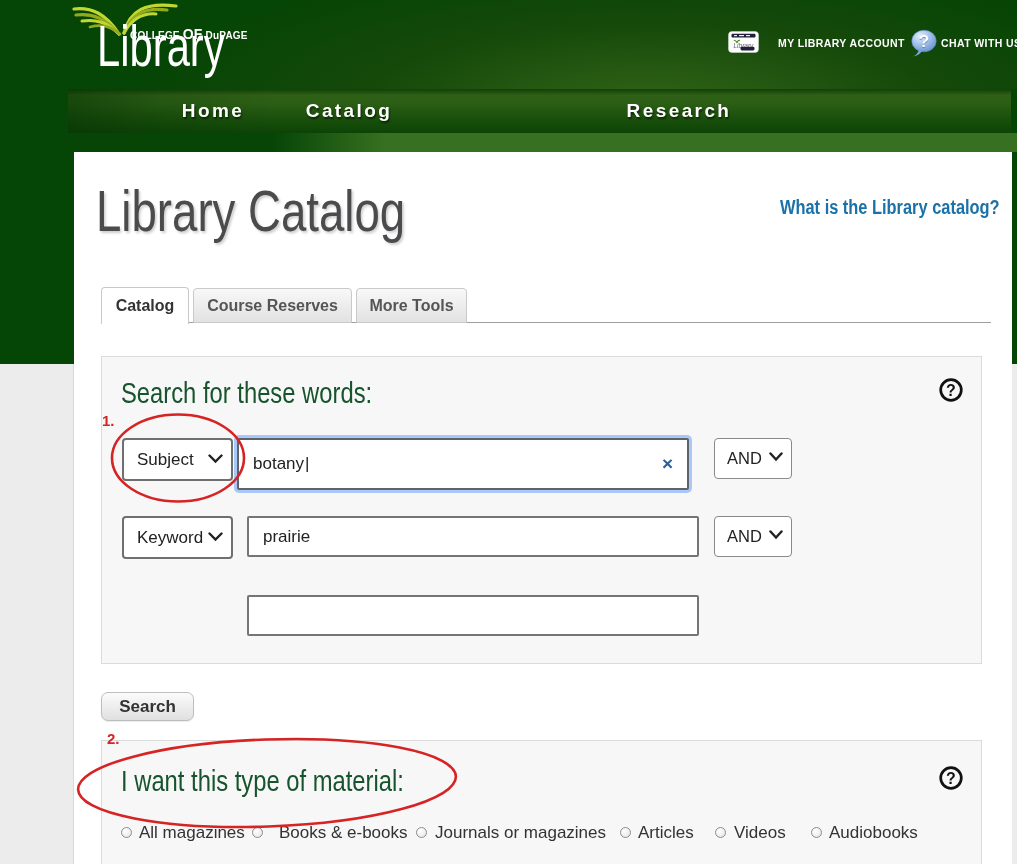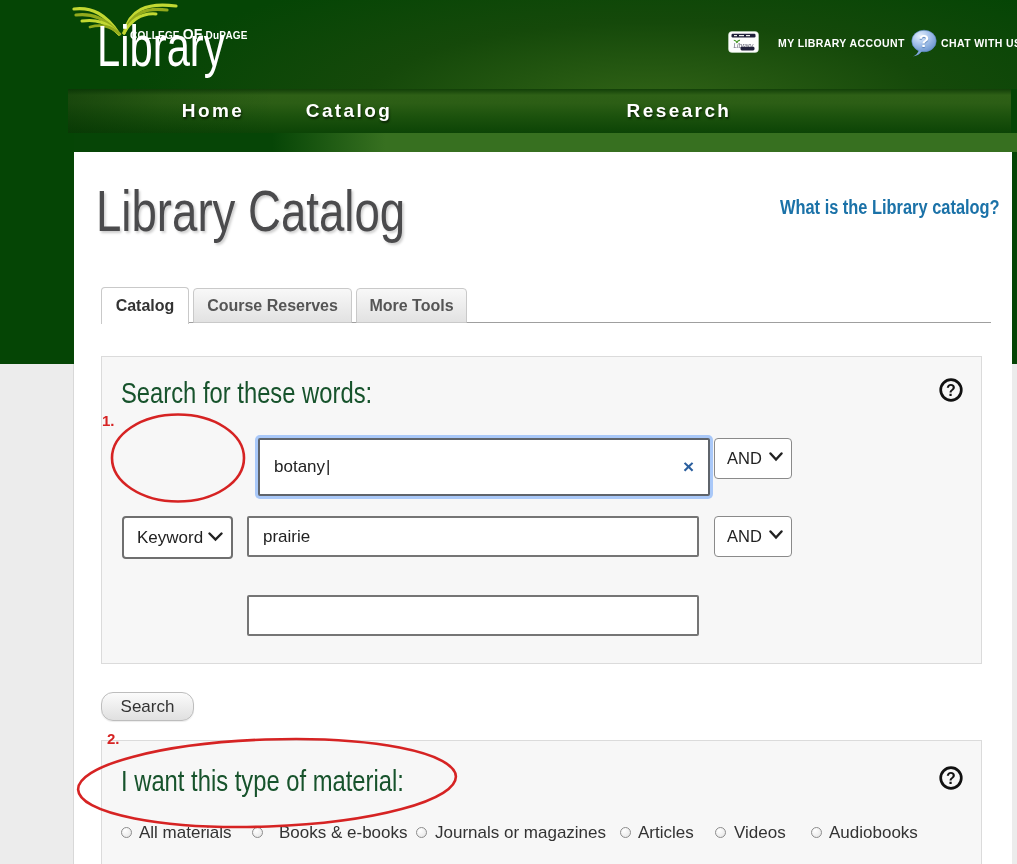--- a/index.html
+++ b/index.html
@@ -51,21 +51,21 @@
 
   .sel { position:absolute; background:#fff; border:2px solid #6f6f6f; border-radius:4px; }
   .sel .lab { position:absolute; left:13px; top:0; height:100%; display:flex; align-items:center; font-size:17px; color:#222; }
   .inp { position:absolute; background:#fff; border:2px solid #757575; border-radius:2px; }
   .inp .txt { position:absolute; left:14px; top:0; height:100%; display:flex; align-items:center; font-size:17px; color:#222; }
   #inp1 { border:2px solid #5f646b; box-shadow:0 0 0 3px #a9c8f8; }
 
   .red { color:#d62323; font-weight:bold; font-size:15px; z-index:10; }
 
   #searchbtn { left:27px; top:540px; width:93px; height:29px; background:linear-gradient(#fbfbfb,#e0e0e0);
-    border:1px solid #bdbdbd; border-radius:12px; color:#333; font-weight:normal; font-size:17px;
+    border:1px solid #bdbdbd; border-radius:7px; color:#333; font-weight:bold; font-size:17px;
     text-align:center; line-height:27px; box-shadow:0 1px 1px rgba(0,0,0,0.08); }
 
   .radio { position:absolute; width:11px; height:11px; border-radius:50%; border:1px solid #8d8d8d;
     background:radial-gradient(circle at 35% 30%, #ffffff, #e3e3e3); }
   .rlab { position:absolute; font-size:17px; color:#333; }
 </style>
 </head>
 <body>
   <div class="abs" id="greenbg"></div>
   <div class="abs" id="headglow"></div>
@@ -123,21 +123,27 @@
     <div class="abs" id="whatis">What is the Library catalog?</div>
 
     <div class="abs" id="tabline"></div>
     <div class="abs tab" id="tab1">Catalog</div>
     <div class="abs tab" id="tab2">Course Reserves</div>
     <div class="abs tab" id="tab3">More Tools</div>
 
     <div class="gpanel" id="gp1">
       <div class="gtitle" style="left:19px; top:20px;">Search for these words:</div>
 
-      <div class="inp" id="inp1" style="left:156px; top:81px; width:452px; height:58px;">
+      <div class="sel" style="left:20px; top:81px; width:111px; height:43px;">
+        <span class="lab">Subject</span>
+        <svg style="position:absolute; right:8px; top:14px;" width="15" height="10" viewBox="0 0 15 10">
+          <path d="M1.5,1.5 L7.5,7.5 L13.5,1.5" stroke="#222" stroke-width="2.4" fill="none" stroke-linecap="round"></path>
+        </svg>
+      </div>
+      <div class="inp" id="inp1" style="left:135px; top:81px; width:452px; height:52px;">
         <span class="txt">botany<span style="font-weight:normal; margin-left:1px;">|</span></span>
         <span style="position:absolute; right:14px; top:0; height:100%; display:flex; align-items:center; color:#2b5f9e; font-weight:bold; font-size:19px;">×</span>
       </div>
       <div class="sel" style="left:612px; top:81px; width:78px; height:41px; border-width:1.5px; border-color:#8a8a8a;">
         <span class="lab" style="left:12px; font-size:16.5px;">AND</span>
         <svg style="position:absolute; right:8px; top:13px;" width="14" height="10" viewBox="0 0 14 10">
           <path d="M1.5,1.5 L7,7.5 L12.5,1.5" stroke="#222" stroke-width="2.4" fill="none" stroke-linecap="round"></path>
         </svg>
       </div>
 
@@ -169,21 +175,21 @@
     <div class="abs" id="searchbtn">Search</div>
     <div class="abs red" style="left:33px; top:578px;">2.</div>
 
     <div class="gpanel" id="gp2">
       <div class="gtitle" style="left:19px; top:24px;">I want this type of material:</div>
       <svg style="position:absolute; left:836px; top:24px;" width="26" height="26" viewBox="0 0 26 26">
         <circle cx="13" cy="13" r="10.3" fill="none" stroke="#111" stroke-width="2.7"></circle>
         <text x="13" y="19" text-anchor="middle" font-family="Liberation Sans" font-size="16" font-weight="bold" fill="#111">?</text>
       </svg>
       <div class="radio" style="left:19px; top:86px;"></div>
-      <div class="rlab" style="left:37px; top:82px;">All materials</div>
+      <div class="rlab" style="left:37px; top:82px;">All magazines</div>
       <div class="radio" style="left:150px; top:86px;"></div>
       <div class="rlab" style="left:169px; top:82px;margin-left:8px;">Books &amp; e-books</div>
       <div class="radio" style="left:314px; top:86px;"></div>
       <div class="rlab" style="left:333px; top:82px;">Journals or magazines</div>
       <div class="radio" style="left:518px; top:86px;"></div>
       <div class="rlab" style="left:536px; top:82px;">Articles</div>
       <div class="radio" style="left:613px; top:86px;"></div>
       <div class="rlab" style="left:632px; top:82px;">Videos</div>
       <div class="radio" style="left:709px; top:86px;"></div>
       <div class="rlab" style="left:727px; top:82px;">Audiobooks</div>

